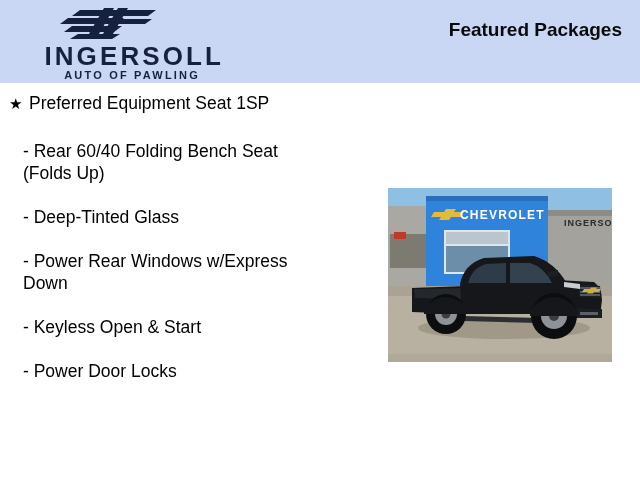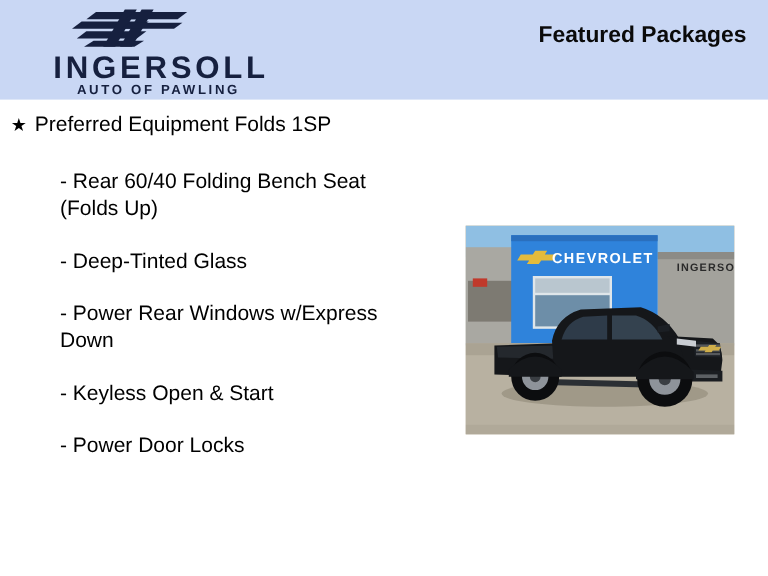--- a/index.html
+++ b/index.html
@@ -113,21 +113,20 @@
     left: 23px;
     top: 57px;
     width: 340px;
   }
   .feature-item {
     font-size: 17.5px;
     line-height: 22px;
     color: #000;
     margin-bottom: 22px;
     white-space: pre-line;
-    margin-left: 27px;
   }
 
   
   .vehicle-photo {
     position: absolute;
     left: 388px;
     top: 188px;
     width: 224px;
     height: 174px;
     overflow: hidden;
@@ -162,21 +161,21 @@
     <div class="brand-tagline">AUTO OF PAWLING</div>
   </div>
 
   <div class="header-title">Featured Packages</div>
 </div>
 
 <div class="content">
 
   <div class="package-heading">
     <span class="star-icon">★</span>
-    <span class="package-heading-label">Preferred Equipment Folds 1SP</span>
+    <span class="package-heading-label">Preferred Equipment Seat 1SP</span>
   </div>
 
   <div class="feature-list">
     <div class="feature-item">- Rear 60/40 Folding Bench Seat
 (Folds Up)</div>
     <div class="feature-item">- Deep-Tinted Glass</div>
     <div class="feature-item">- Power Rear Windows w/Express
 Down</div>
     <div class="feature-item">- Keyless Open &amp; Start</div>
     <div class="feature-item">- Power Door Locks</div>

